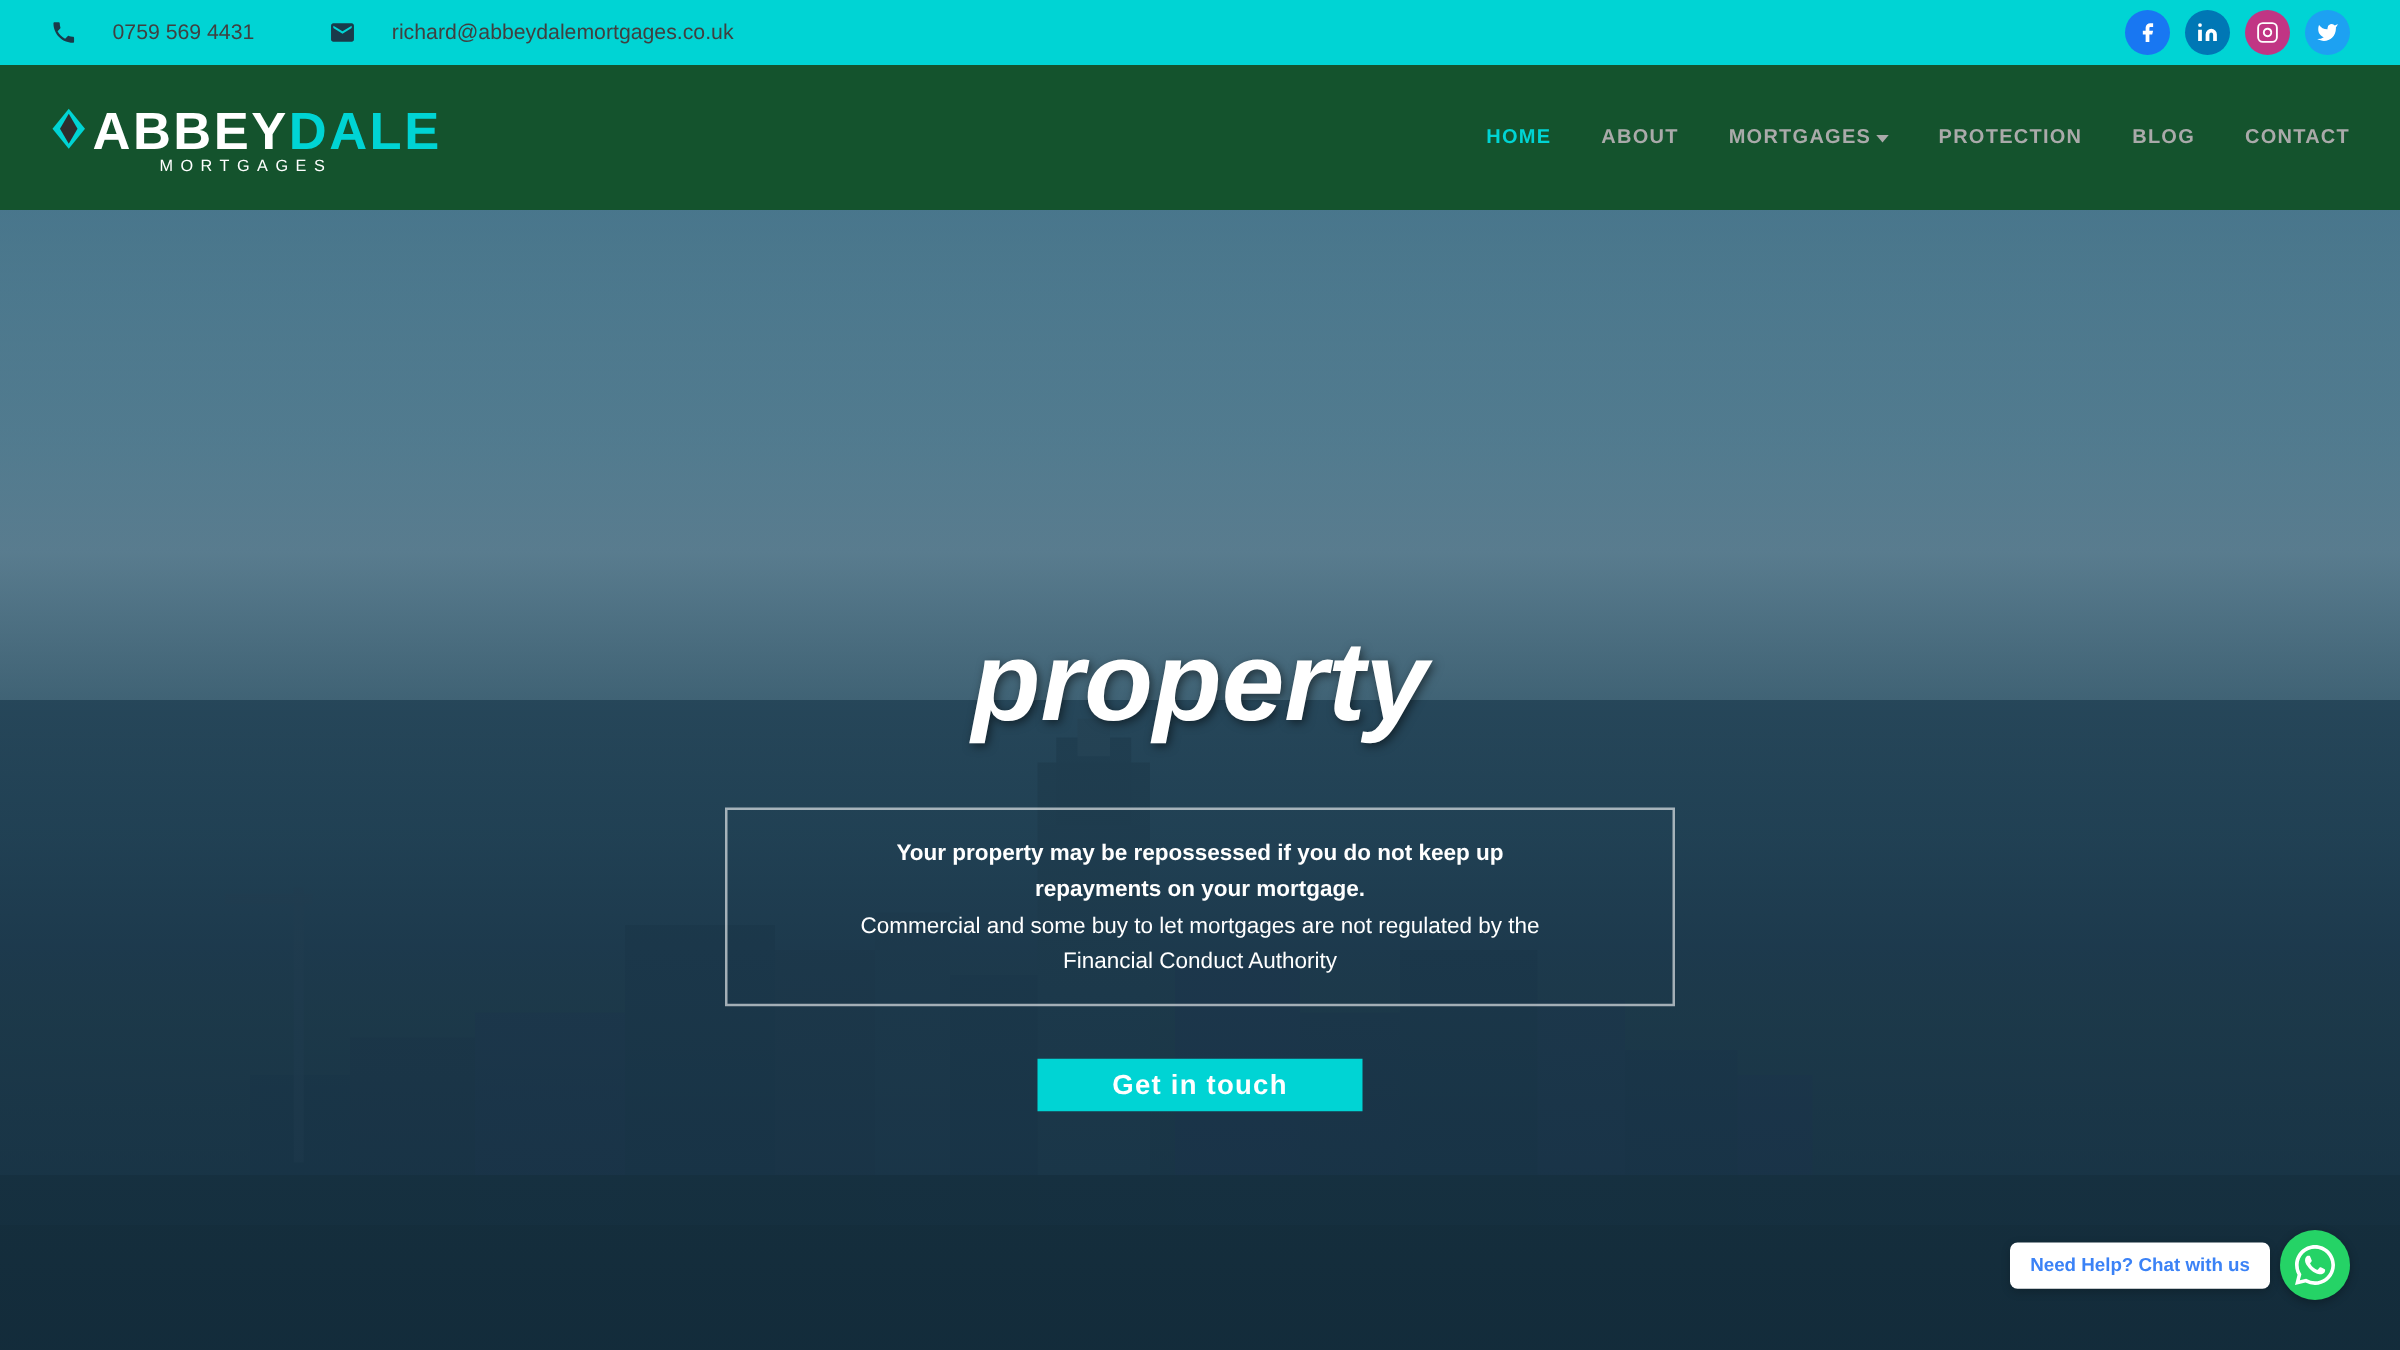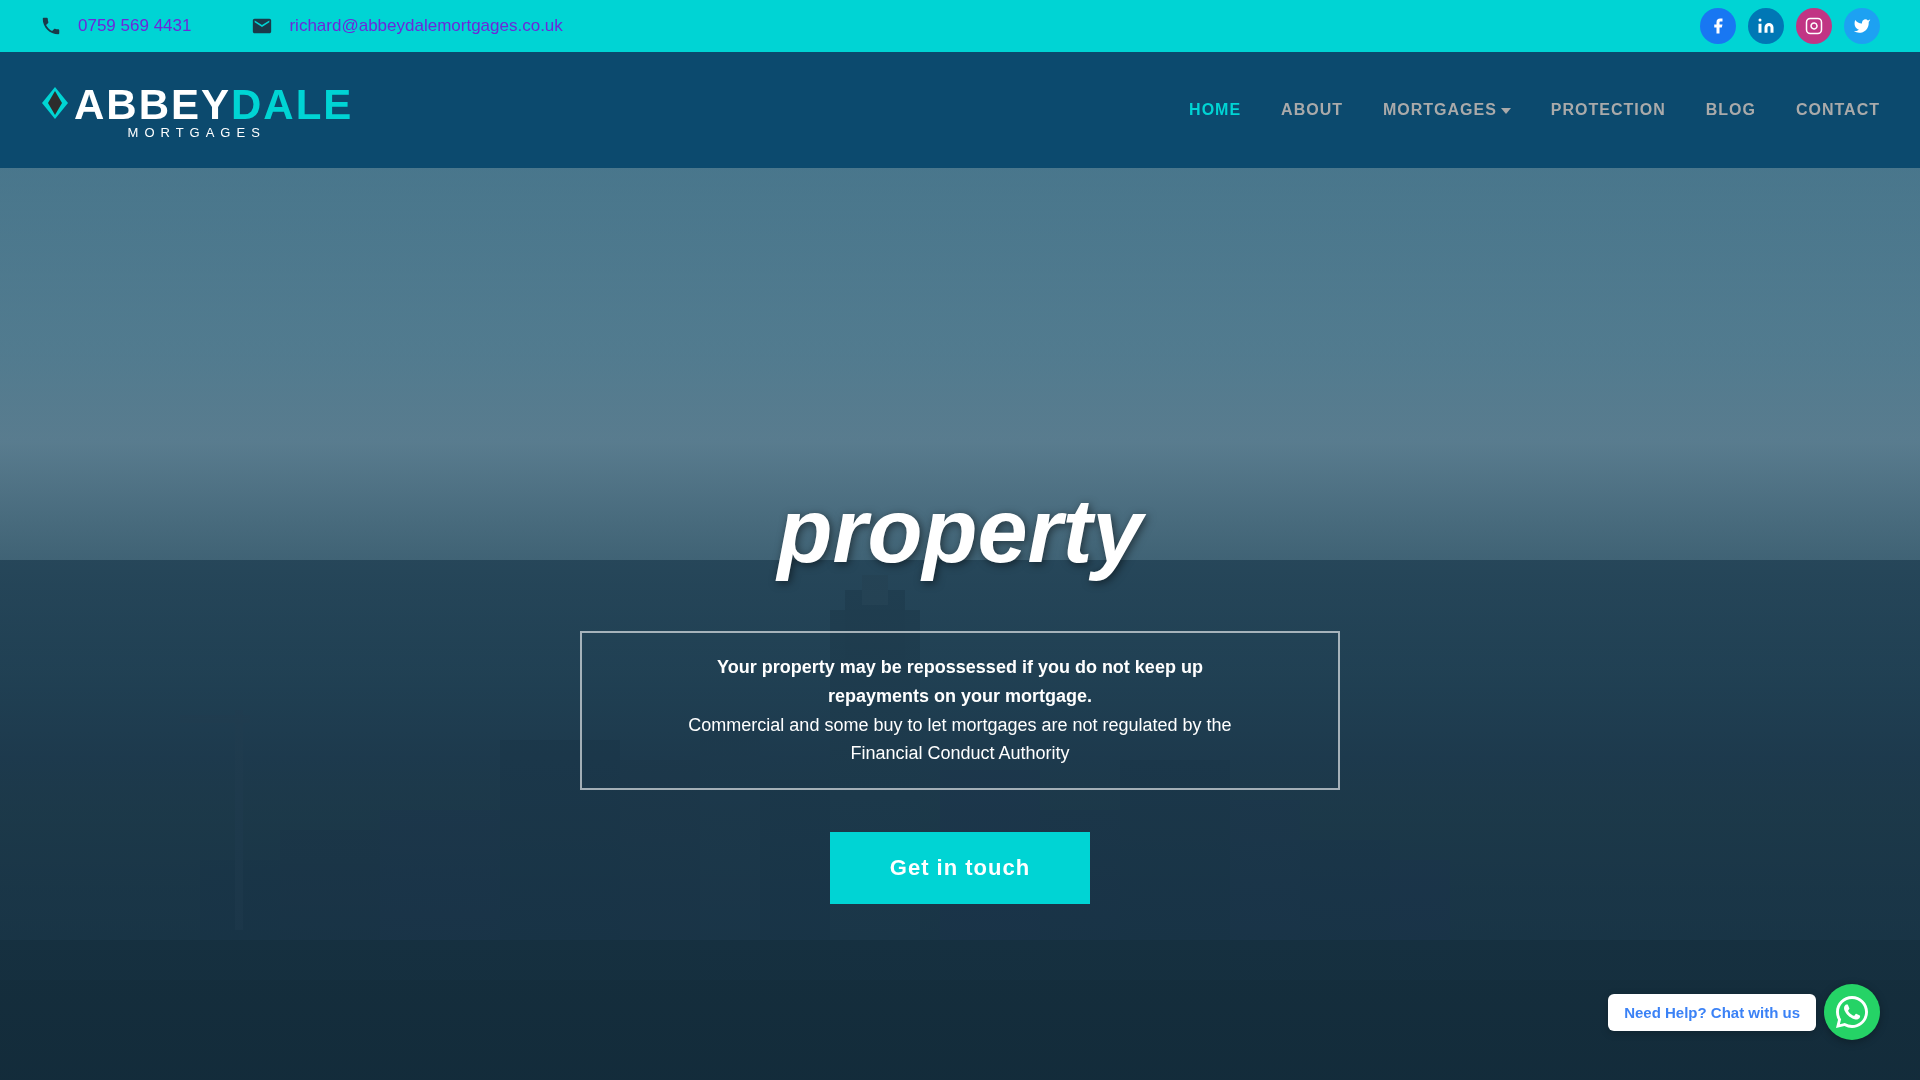--- a/index.html
+++ b/index.html
@@ -15,22 +15,22 @@
       height: 52px;
     }
     #top-bar-left {
       display: flex;
       align-items: center;
       gap: 60px;
     }
     .contact-item {
       display: flex;
       align-items: center;
-      gap: 16px;
-      color: #6d28d9;
+      gap: 28px;
+      color: #404040;
       font-size: 17px;
       font-weight: 500;
     }
     .contact-icon {
       width: 22px;
       height: 22px;
       fill: #1a3a4a;
     }
     .social-icons {
       display: flex;
@@ -50,21 +50,21 @@
       font-weight: bold;
       text-decoration: none;
     }
     .social-btn.facebook { background: #1877f2; }
     .social-btn.linkedin { background: #0077b5; }
     .social-btn.instagram { background: #c13584; }
     .social-btn.twitter { background: #1da1f2; }
 
     
     #navbar {
-      background: #0c4a6e;
+      background: #14532d;
       display: flex;
       align-items: center;
       justify-content: space-between;
       padding: 0 40px;
       height: 116px;
     }
     #logo-area {
       display: flex;
       flex-direction: column;
       align-items: flex-start;
@@ -207,21 +207,21 @@
       line-height: 1.6;
     }
     #disclaimer-box p.bold {
       font-weight: 700;
     }
     #cta-button {
       background: #00d4d4;
       color: white;
       font-size: 22px;
       font-weight: 700;
-      padding: 23px 60px;
+      padding: 8px 60px;
       border: none;
       cursor: pointer;
       letter-spacing: 1px;
     }
 
     
     #whatsapp-widget {
       position: absolute;
       bottom: 40px;
       right: 40px;

